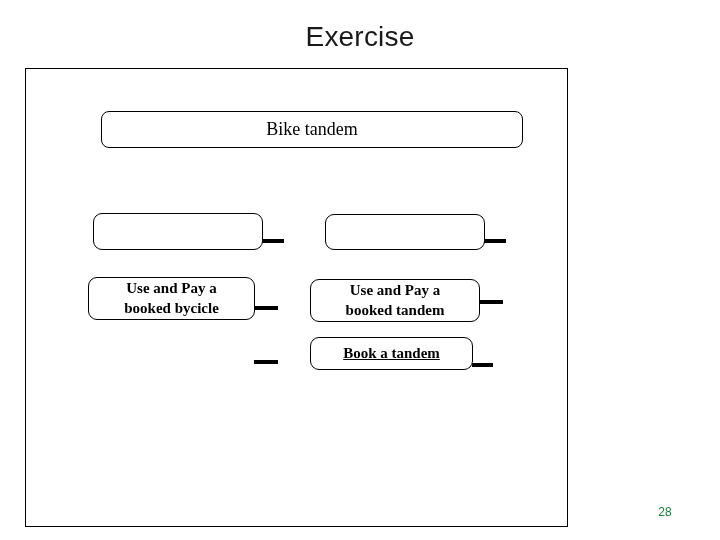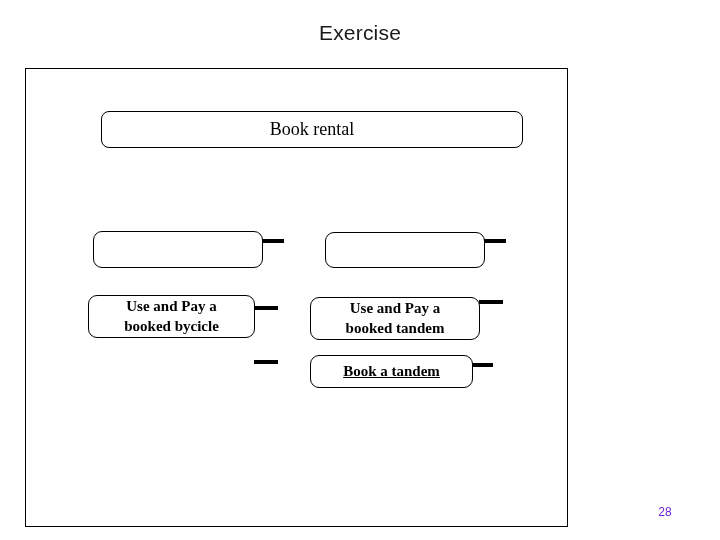--- a/index.html
+++ b/index.html
@@ -15,21 +15,21 @@
     overflow: hidden;
     font-family: "Liberation Serif", serif;
   }
   .slide-title {
     position: absolute;
     left: 0;
     top: 21px;
     width: 720px;
     text-align: center;
     font-family: "Liberation Sans", sans-serif;
-    font-size: 21px;
+    font-size: 28px;
     color: #1a1a1a;
     letter-spacing: 0.2px;
   }
   .outer-frame {
     position: absolute;
     left: 25px;
     top: 68px;
     width: 541px;
     height: 457px;
     border: 1.5px solid #000000;
@@ -56,21 +56,20 @@
     top: 111px;
     width: 422px;
     height: 37px;
     border-radius: 8px;
     font-size: 18px;
     font-weight: normal;
   }
   .node.small {
     font-size: 15px;
     font-weight: bold;
-    margin-top: 18px;
   }
   .node.ph-left   { left: 93px;  top: 213px; width: 170px; height: 37px; }
   .node.ph-right  { left: 325px; top: 214px; width: 160px; height: 36px; }
   .node.upb       { left: 88px;  top: 277px; width: 167px; height: 43px; }
   .node.upt       { left: 310px; top: 279px; width: 170px; height: 43px; }
   .node.bb        { left: 88px;  top: 335px; width: 167px; height: 34px; }
   .node.bt        { left: 310px; top: 337px; width: 163px; height: 33px; text-decoration: underline; }
   .tick {
     position: absolute;
     height: 4px;
@@ -83,34 +82,34 @@
   .tick.t-bb       { left: 254px; top: 360px; width: 24px; }
   .tick.t-bt       { left: 472px; top: 363px; width: 21px; }
   .page-number {
     position: absolute;
     left: 640px;
     top: 505px;
     width: 50px;
     text-align: center;
     font-family: "Liberation Sans", sans-serif;
     font-size: 12px;
-    color: #6d28d9;
+    color: #15803d;
   }
 </style>
 </head>
 <body>
 
 <div class="slide">
 
   <div class="slide-title">Exercise</div>
 
   <div class="outer-frame"></div>
 
   <div class="node root">
-    <span class="node-label">Book rental</span>
+    <span class="node-label">Bike tandem</span>
   </div>
 
   <div class="node small ph-left">
     <span class="node-label"></span>
   </div>
   <div class="tick t-ph-left"></div>
 
   <div class="node small ph-right">
     <span class="node-label"></span>
   </div>

